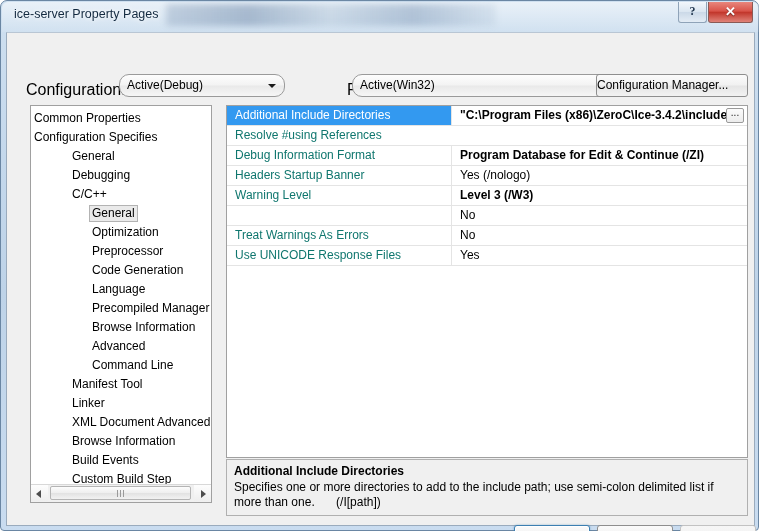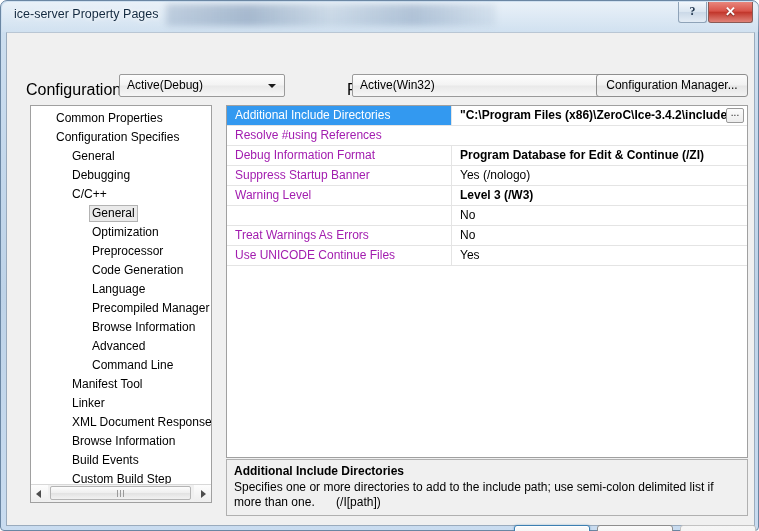--- a/index.html
+++ b/index.html
@@ -122,21 +122,21 @@
   }
   #cfg-label { left: 19px; top: 48px; }
   #plat-label { left: 340px; top: 48px; }
 
   .combo {
     position: absolute;
     box-sizing: border-box;
     height: 23px;
     background: linear-gradient(180deg,#fdfdfd 0%, #f3f3f3 48%, #e9e9e9 52%, #f6f6f6 100%);
     border: 1px solid #9a9a9a;
-    border-radius: 2px;
+    border-radius: 10px;
     cursor: default;
   }
   .combo .val {
     position: absolute;
     left: 7px; top: 3px;
     font-size: 12px;
     color: #000;
     white-space: nowrap;
   }
   .combo .arrow {
@@ -151,21 +151,20 @@
   #plat-combo { left: 345px; top: 41px; width: 271px; }
 
   #cfgmgr-btn {
     position: absolute;
     left: 589px; top: 41px;
     width: 152px; height: 23px;
     box-sizing: border-box;
     background: linear-gradient(180deg,#fbfbfb 0%, #f1f1f1 48%, #e5e5e5 52%, #f2f2f2 100%);
     border: 1px solid #8e8e8e;
     border-radius: 3px;
-    text-align: center;
     line-height: 21px;
     font-size: 12px;
     color: #000;
     cursor: default;
     white-space: nowrap;
   }
 
   
   #tree-panel {
     position: absolute;
@@ -192,21 +191,21 @@
   .tnode .tlabel {
     display: inline-block;
     padding: 0 3px;
   }
   .tnode.sel .tlabel {
     background: #eaeaea;
     border: 1px solid #b3b3b3;
     padding: 0 2px;
     line-height: 15px;
   }
-  .d0 { padding-left: 22px; }
+  .d0 { }
   .d1 { padding-left: 38px; }
   .d2 { padding-left: 58px; }
 
   
   #tree-hscroll {
     position: absolute;
     left: 0; bottom: 0;
     width: 180px; height: 17px;
     background: #f0f0f0;
     border-top: 1px solid #d8d8d8;
@@ -278,21 +277,21 @@
     border-bottom: 1px solid #e4e4e4;
     cursor: default;
   }
   .prow .pname {
     position: absolute;
     left: 0; top: 0;
     width: 224px;
     padding-left: 8px;
     box-sizing: border-box;
     font-size: 12px;
-    color: #a21caf;
+    color: #0f766e;
     white-space: nowrap;
     overflow: hidden;
   }
   .prow .pval {
     position: absolute;
     left: 224px; top: 0; right: 0;
     padding-left: 8px;
     box-sizing: border-box;
     font-size: 12px;
     color: #000;
@@ -424,21 +423,21 @@
           <div class="tnode d2"><span class="tlabel">Optimization</span></div>
           <div class="tnode d2"><span class="tlabel">Preprocessor</span></div>
           <div class="tnode d2"><span class="tlabel">Code Generation</span></div>
           <div class="tnode d2"><span class="tlabel">Language</span></div>
           <div class="tnode d2"><span class="tlabel">Precompiled Manager</span></div>
           <div class="tnode d2"><span class="tlabel">Browse Information</span></div>
           <div class="tnode d2"><span class="tlabel">Advanced</span></div>
           <div class="tnode d2"><span class="tlabel">Command Line</span></div>
           <div class="tnode d1"><span class="tlabel">Manifest Tool</span></div>
           <div class="tnode d1"><span class="tlabel">Linker</span></div>
-          <div class="tnode d1"><span class="tlabel">XML Document Response</span></div>
+          <div class="tnode d1"><span class="tlabel">XML Document Advanced</span></div>
           <div class="tnode d1"><span class="tlabel">Browse Information</span></div>
           <div class="tnode d1"><span class="tlabel">Build Events</span></div>
           <div class="tnode d1"><span class="tlabel">Custom Build Step</span></div>
         </div>
 
       <div id="tree-hscroll">
         <div id="sb-left" class="sb-arrow">
           <span class="tri"></span>
         </div>
         <div id="sb-thumb">
@@ -458,36 +457,36 @@
         </div>
         <div class="prow">
           <div class="pname">Resolve #using References</div>
           <div class="pval"></div>
         </div>
         <div class="prow">
           <div class="pname">Debug Information Format</div>
           <div class="pval bold">Program Database for Edit &amp; Continue (/ZI)</div>
         </div>
         <div class="prow">
-          <div class="pname">Suppress Startup Banner</div>
+          <div class="pname">Headers Startup Banner</div>
           <div class="pval">Yes (/nologo)</div>
         </div>
         <div class="prow">
           <div class="pname">Warning Level</div>
           <div class="pval bold">Level 3 (/W3)</div>
         </div>
         <div class="prow">
           <div class="pval">No</div>
         </div>
         <div class="prow">
           <div class="pname">Treat Warnings As Errors</div>
           <div class="pval">No</div>
         </div>
         <div class="prow">
-          <div class="pname">Use UNICODE Continue Files</div>
+          <div class="pname">Use UNICODE Response Files</div>
           <div class="pval">Yes</div>
         </div>
       </div>
 
     <div id="desc-panel">
       <div id="desc-title">Additional Include Directories</div>
       <div id="desc-body">
         <span>Specifies one or more directories to add to the include path; use semi-colon delimited list if more than one.</span>
         <span id="desc-switch">(/I[path])</span>
       </div>

